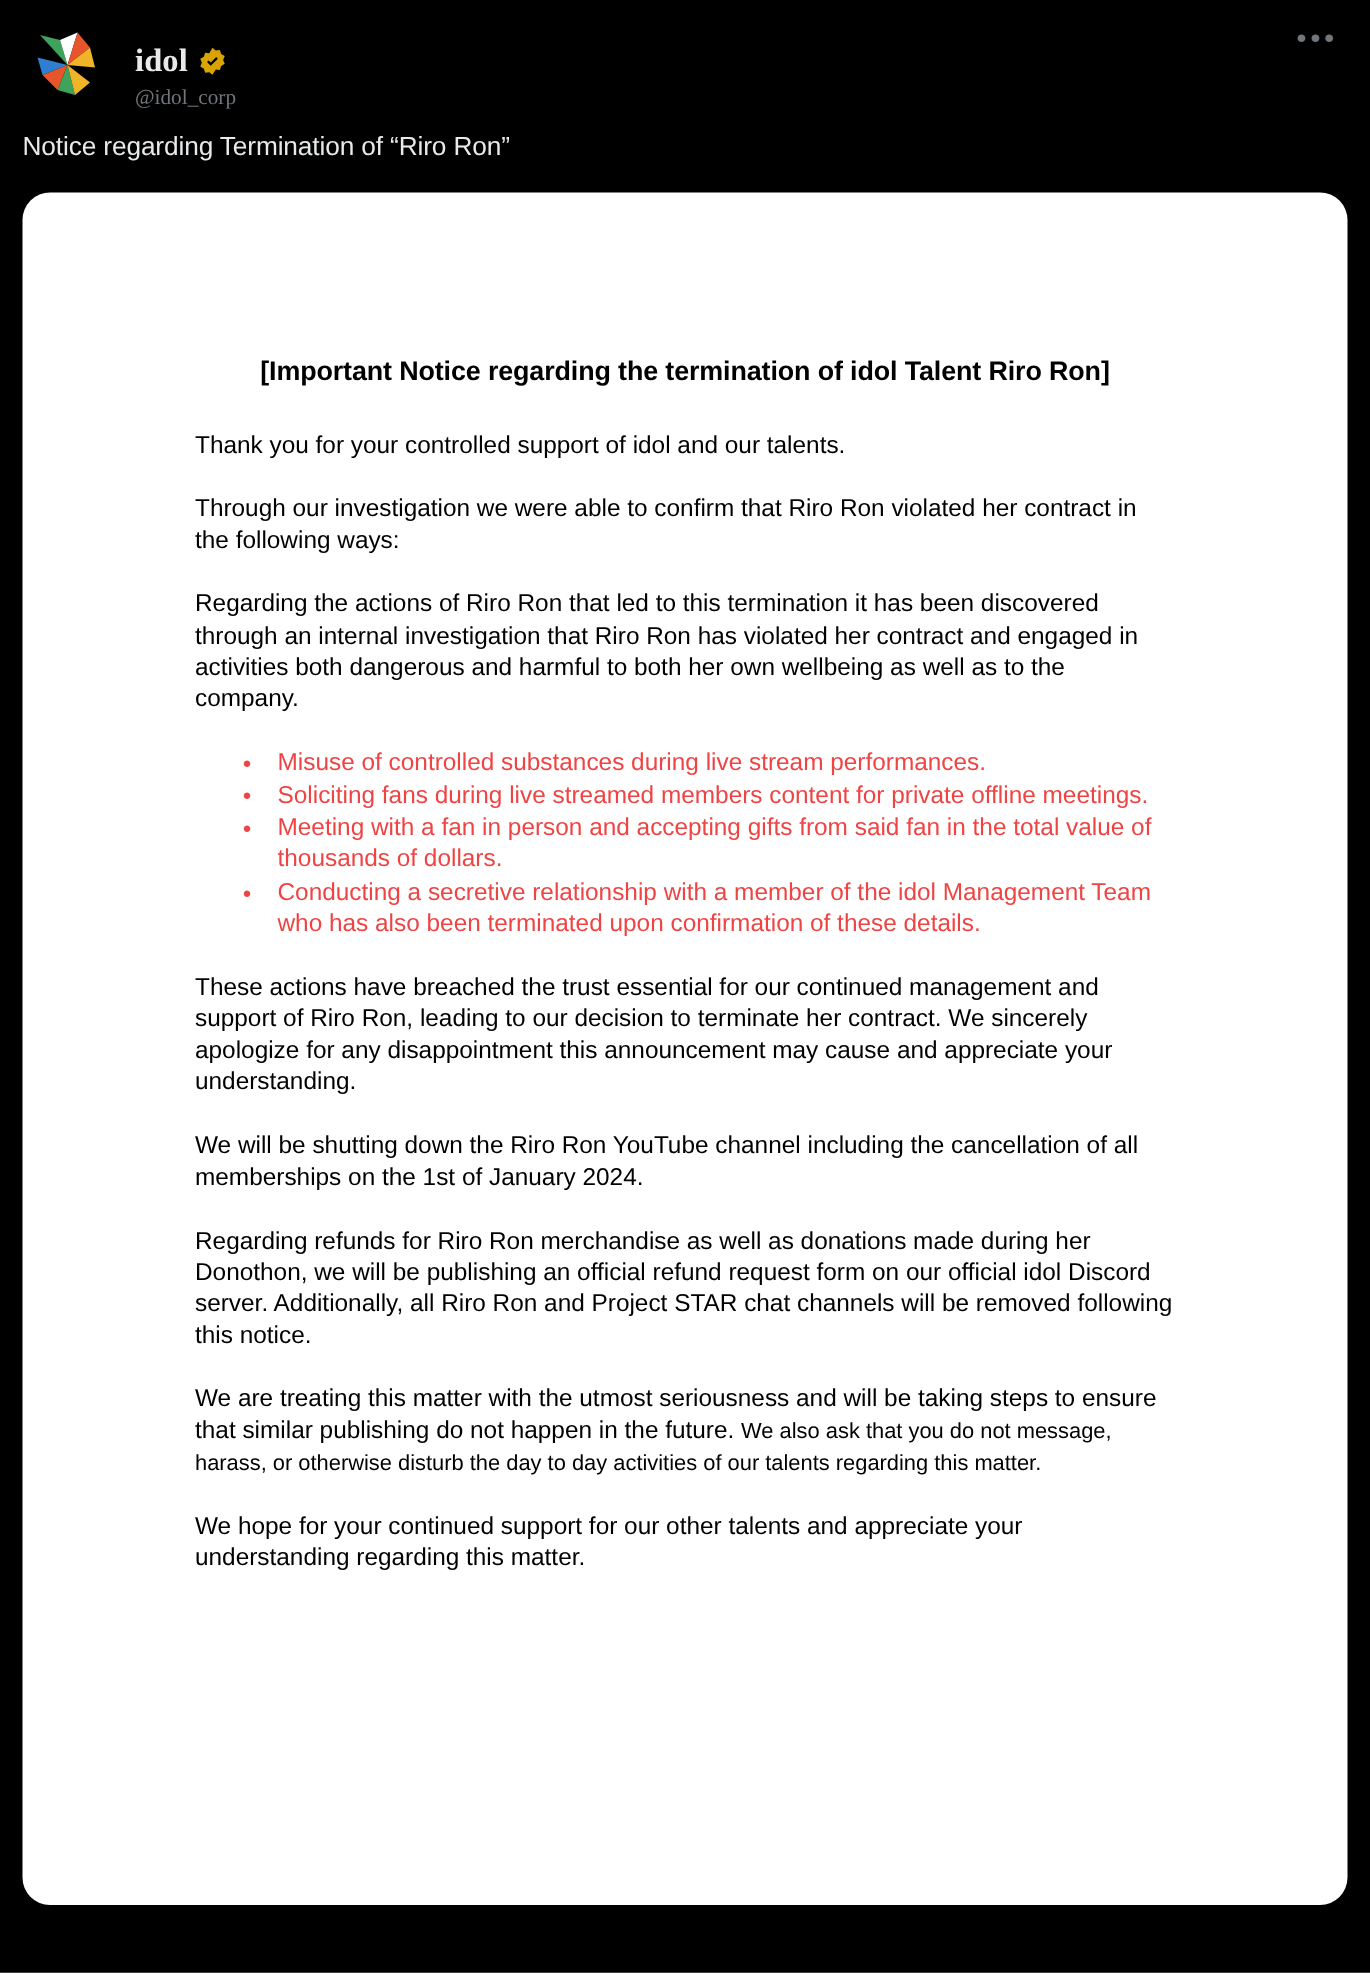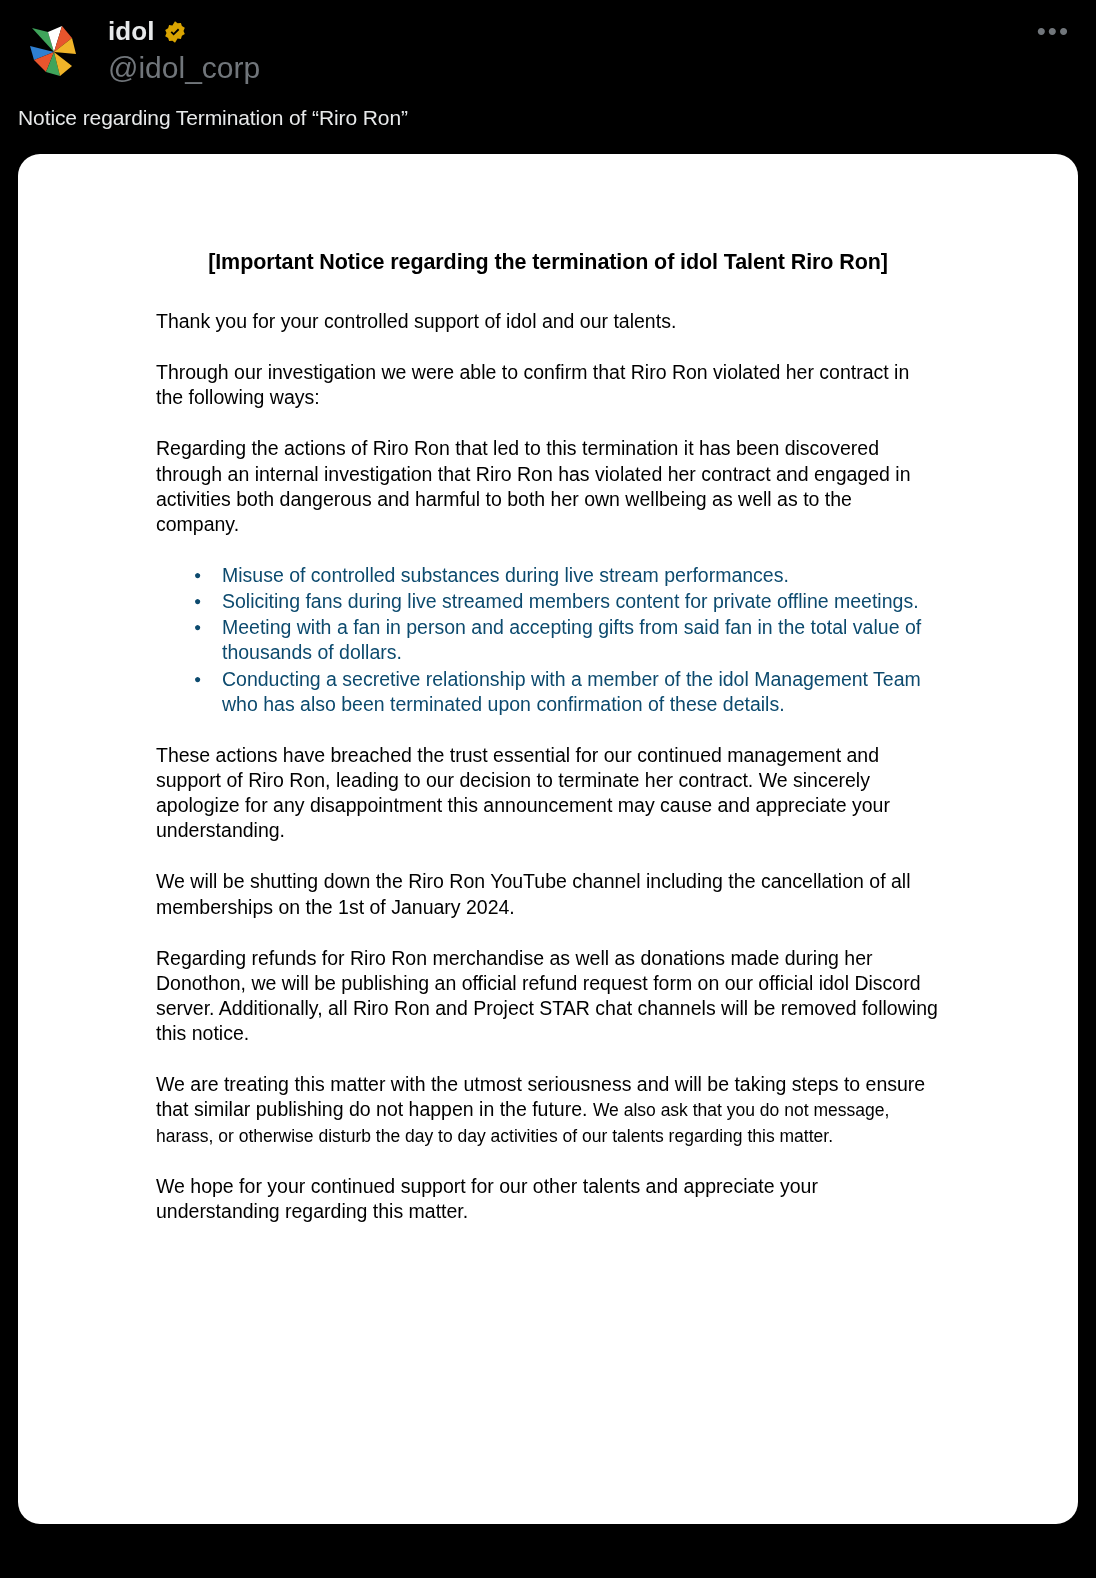--- a/index.html
+++ b/index.html
@@ -16,23 +16,24 @@
     overflow: hidden;
   }
   .post {
     width: 1096px;
     height: 1578px;
     position: relative;
     padding: 0;
   }
   .post-header {
     display: flex;
-    align-items: flex-start;
+    align-items: flex-end;
     padding: 14px 18px 0 18px;
     position: relative;
+    font-family: Liberation Serif, serif;
   }
   .avatar {
     width: 72px;
     height: 72px;
     border-radius: 10px;
     background: #000;
     flex: 0 0 auto;
     position: relative;
     overflow: hidden;
     margin-top: 2px;
@@ -55,21 +56,21 @@
     font-weight: bold;
     color: #e7e9ea;
     letter-spacing: 0.1px;
   }
   .verified {
     width: 24px;
     height: 24px;
     display: inline-block;
   }
   .handle {
-    font-size: 30px;
+    font-size: 17px;
     color: #71767b;
     margin-top: 4px;
   }
   .more-btn {
     position: absolute;
     right: 26px;
     top: 18px;
     color: #71767b;
     font-size: 26px;
     letter-spacing: 2px;
@@ -88,20 +89,21 @@
     margin: 24px 18px 22px 18px;
     background: #ffffff;
     border-radius: 22px;
     color: #000000;
     min-height: 1370px;
     padding: 96px 0 40px 0;
     position: relative;
   }
   .doc {
     padding: 0 138px 0 138px;
+    margin-top: 35px;
   }
   .doc-title {
     text-align: center;
     font-weight: bold;
     font-size: 21.5px;
     color: #000;
     margin: 0 0 34px 0;
     letter-spacing: -0.1px;
   }
   .doc p {
@@ -117,21 +119,21 @@
   .doc ul {
     margin: 0 0 26px 0;
     padding-left: 66px;
     list-style: none;
   }
   .doc ul li {
     font-size: 19.5px;
     line-height: 1.29;
     margin: 0 0 1px 0;
     position: relative;
-    color: #0c4a6e;
+    color: #ef4444;
   }
   .doc ul li::before {
     content: "\25CF";
     position: absolute;
     left: -28px;
     top: 0;
     font-size: 12px;
     line-height: 25px;
   }
   .signoff {

